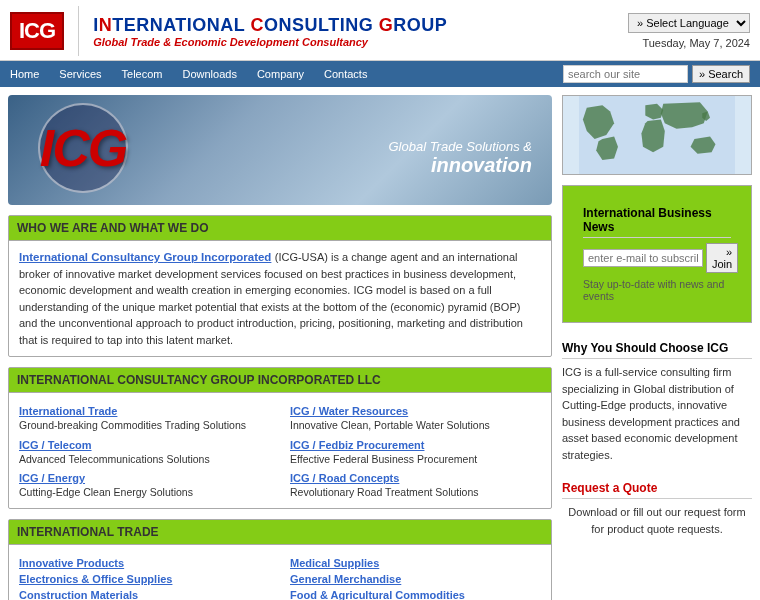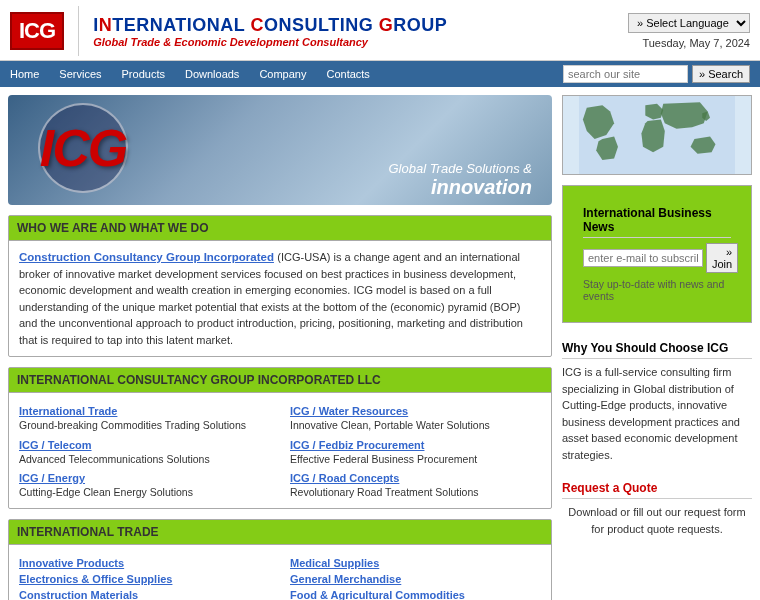--- a/index.html
+++ b/index.html
@@ -27,21 +27,21 @@
 
     
     #main { display: flex; gap: 0; padding: 8px 8px; }
     #left-col { flex: 1; min-width: 0; }
     #right-col { width: 190px; flex-shrink: 0; margin-left: 10px; }
 
     
     #banner { background: linear-gradient(135deg, #3a6186 0%, #89a5c0 40%, #b0c8dc 70%, #7a9bb5 100%); height: 110px; border-radius: 4px; margin-bottom: 10px; position: relative; overflow: hidden; display: flex; align-items: center; padding: 10px 20px; }
     #banner-icg { font-size: 52px; font-weight: bold; color: #c00; text-shadow: 2px 2px 4px rgba(0,0,0,0.4); letter-spacing: -2px; z-index: 2; font-style: italic; }
     #banner-circle { position: absolute; left: 30px; top: 8px; width: 90px; height: 90px; border-radius: 50%; border: 2px solid rgba(255,255,255,0.5); display: flex; align-items: center; justify-content: center; background: rgba(0,0,50,0.3); }
-    #banner-right-text { position: absolute; right: 20px; bottom: 6px; text-align: right; color: #fff; }
+    #banner-right-text { position: absolute; right: 20px; bottom: 28px; text-align: right; color: #fff; }
     #banner-tagline1 { font-size: 13px; font-style: italic; }
     #banner-tagline2 { font-size: 20px; font-style: italic; font-weight: bold; }
 
     
     #world-map { background: #d8e8f5; border: 1px solid #aaa; height: 80px; margin-bottom: 10px; display: flex; align-items: center; justify-content: center; overflow: hidden; }
     #world-map svg { width: 100%; height: 100%; }
 
     
     .section-box { border: 1px solid #aaa; border-radius: 2px; margin-bottom: 10px; background: #fff; }
     .section-header { background: #84cc16; border-bottom: 1px solid #aaa; padding: 5px 8px; font-size: 12px; font-weight: bold; color: #333; }
@@ -93,21 +93,21 @@
       <option>» Select Language</option>
     </select>
     <span id="date-text">Tuesday, May 7, 2024</span>
   </div>
 </div>
 
 <div id="nav">
   <div id="nav-links">
     <a class="nav-item">Home</a>
     <a class="nav-item">Services</a>
-    <a class="nav-item">Products</a>
+    <a class="nav-item">Telecom</a>
     <a class="nav-item">Downloads</a>
     <a class="nav-item">Company</a>
     <a class="nav-item">Contacts</a>
   </div>
   <div id="nav-search">
     <input id="nav-search-input" type="text" placeholder="search our site" style="">
     <button>» Search</button>
   </div>
 </div>
 
@@ -121,21 +121,21 @@
       </div>
       <div id="banner-right-text">
         <div id="banner-tagline1">Global Trade Solutions &amp;</div>
         <div id="banner-tagline2">innovation</div>
       </div>
     </div>
 
     <div class="section-box">
       <div class="section-header">WHO WE ARE AND WHAT WE DO</div>
       <div class="section-content">
-        <a id="who-we-are-link">Construction Consultancy Group Incorporated</a>
+        <a id="who-we-are-link">International Consultancy Group Incorporated</a>
         <span id="who-we-are-text">(ICG-USA) is a change agent and an international broker of innovative market development services focused on best practices in business development, economic development and wealth creation in emerging economies. ICG model is based on a full understanding of the unique market potential that exists at the bottom of the (economic) pyramid (BOP) and the unconventional approach to product introduction, pricing, positioning, marketing and distribution that is required to tap into this latent market.</span>
       </div>
     </div>
 
     <div class="section-box">
       <div class="section-header">INTERNATIONAL CONSULTANCY GROUP INCORPORATED LLC</div>
       <div class="section-content">
         <div class="two-col-grid">
           <div>
             <a class="grid-item-title">International Trade</a>

